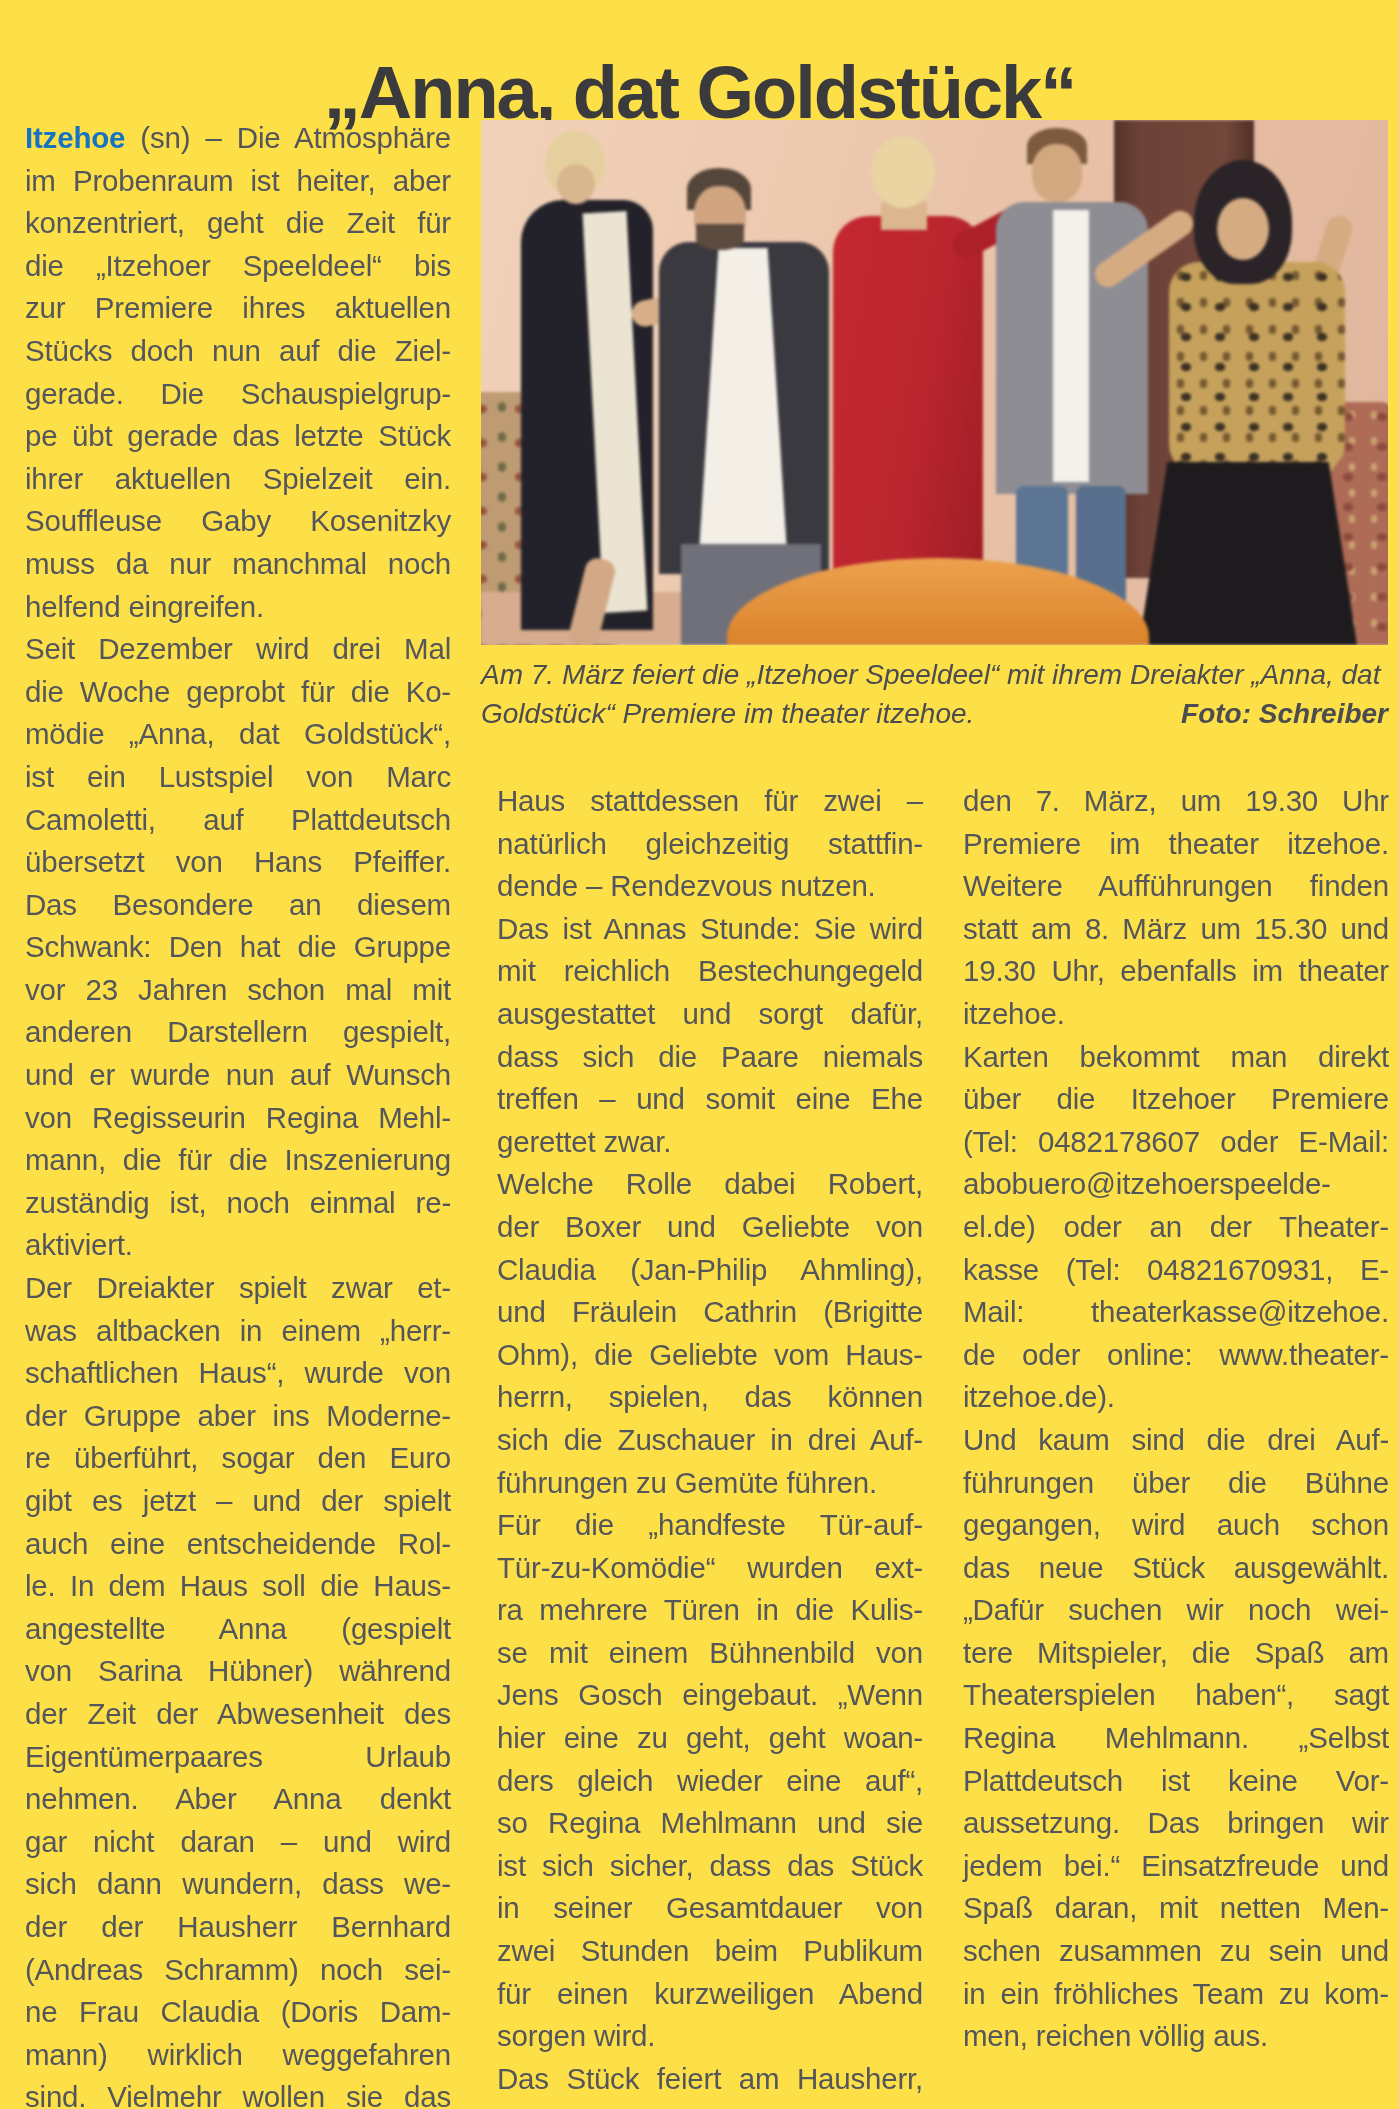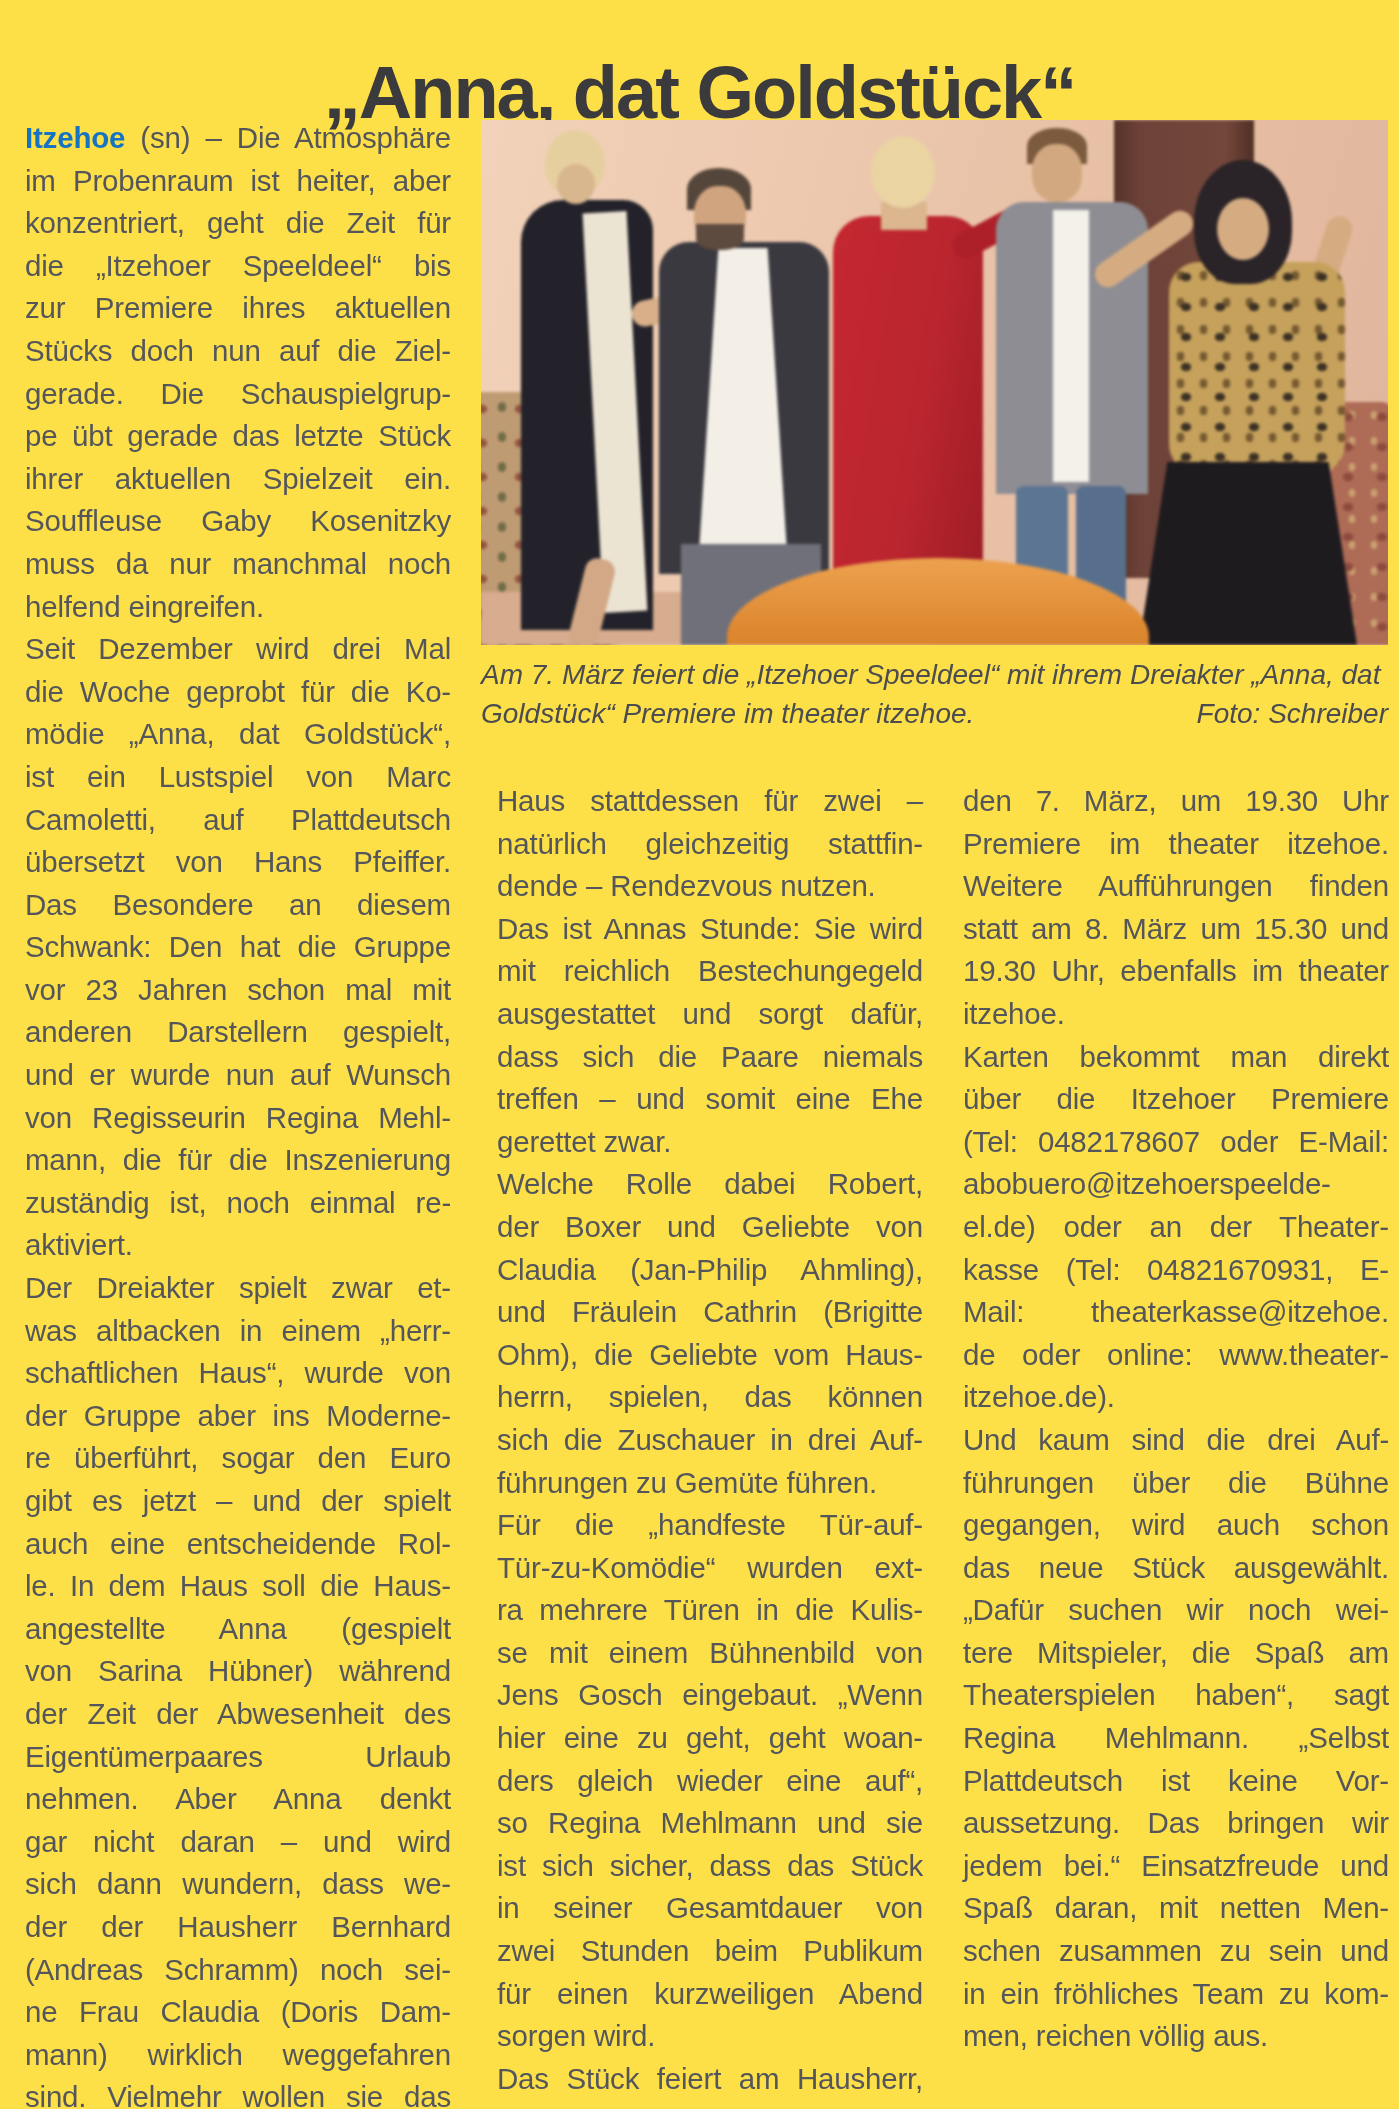--- a/index.html
+++ b/index.html
@@ -58,21 +58,21 @@
      background-color:#c6a159;
      background-image:radial-gradient(#3d3123 20%,transparent 21%),radial-gradient(#76592e 24%,transparent 25%);
      background-size:34px 30px,23px 27px;}
   .we-skirt{left:658px;top:342px;width:218px;height:183px;background:#1e1b1f;
             clip-path:polygon(13% 0,87% 0,100% 100%,0 100%);}
   .sofa-orange{left:246px;top:438px;width:422px;height:87px;
                background:linear-gradient(#f0a14a,#dd8326);border-radius:55% 55% 0 0/100% 100% 0 0;}
   
   .caption{position:absolute;left:481px;top:656px;width:907px;font-style:italic;
            font-size:28px;line-height:38.5px;color:#4b4c50;text-align:left;}
-  .caption .credit{float:right;}
+  .caption .credit{float:right;font-weight:bold;}
   
   .col{position:absolute;width:426px;font-size:29.5px;line-height:42.6px;
        color:#54565b;letter-spacing:-0.2px;}
   #col1{left:25px;top:117px;}
   #col2{left:497px;top:780px;}
   #col3{left:963px;top:780px;}
   .line{text-align:justify;text-align-last:justify;white-space:normal;}
   .line.last{text-align-last:left;}
   .lead{color:#1473c2;font-weight:700;}
 </style>

